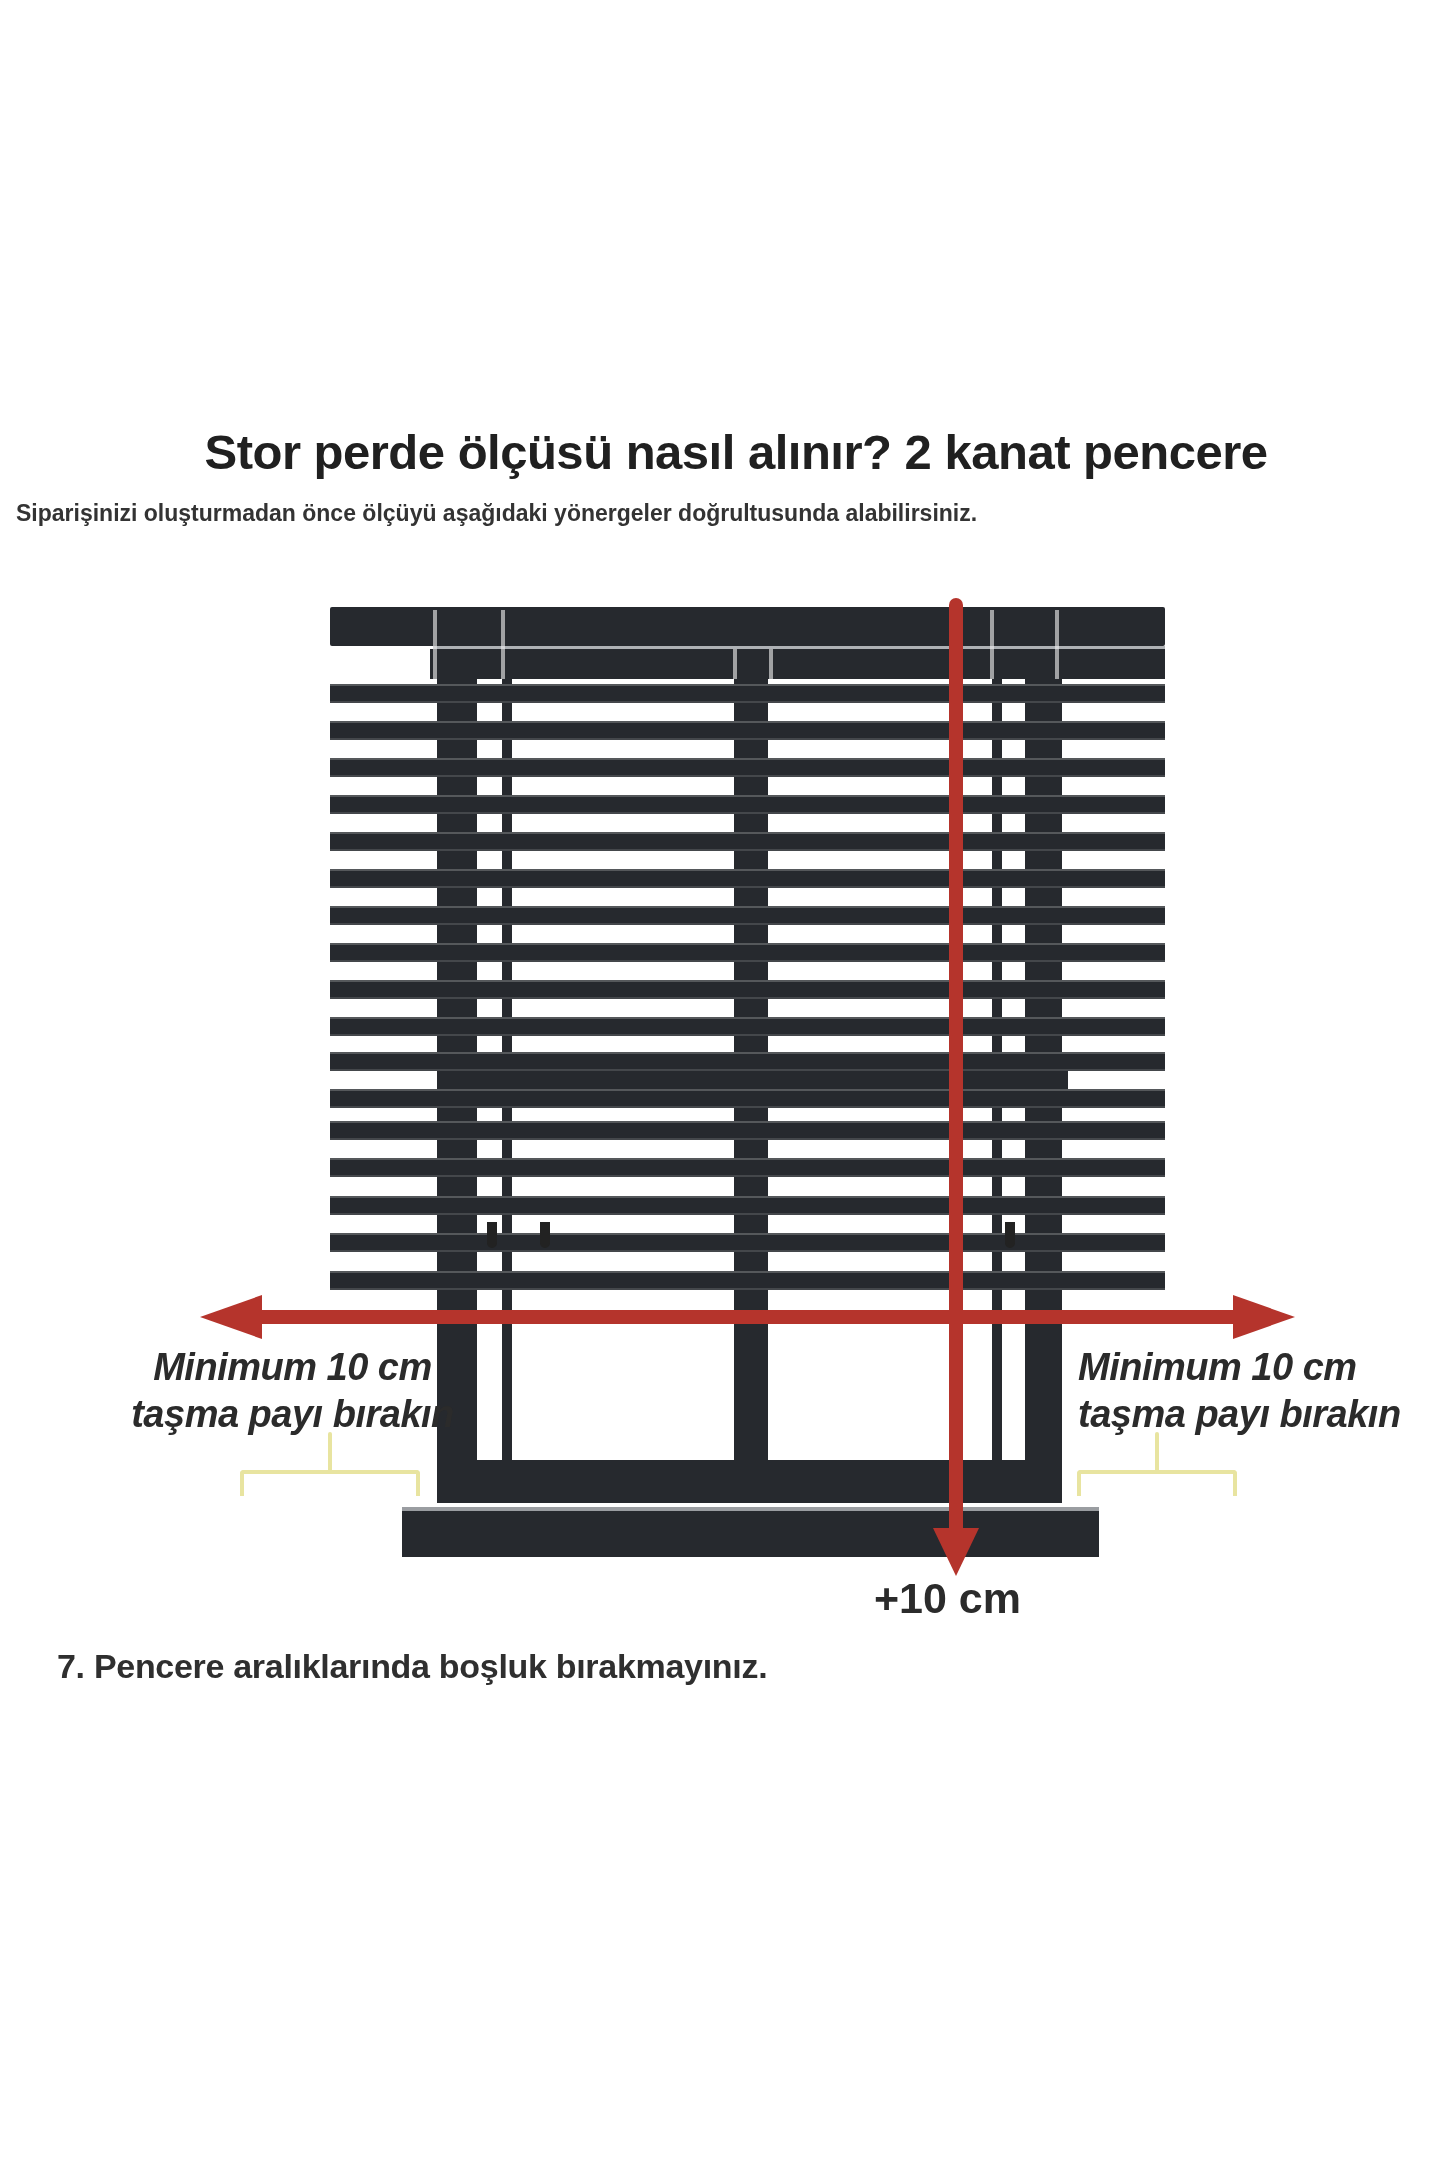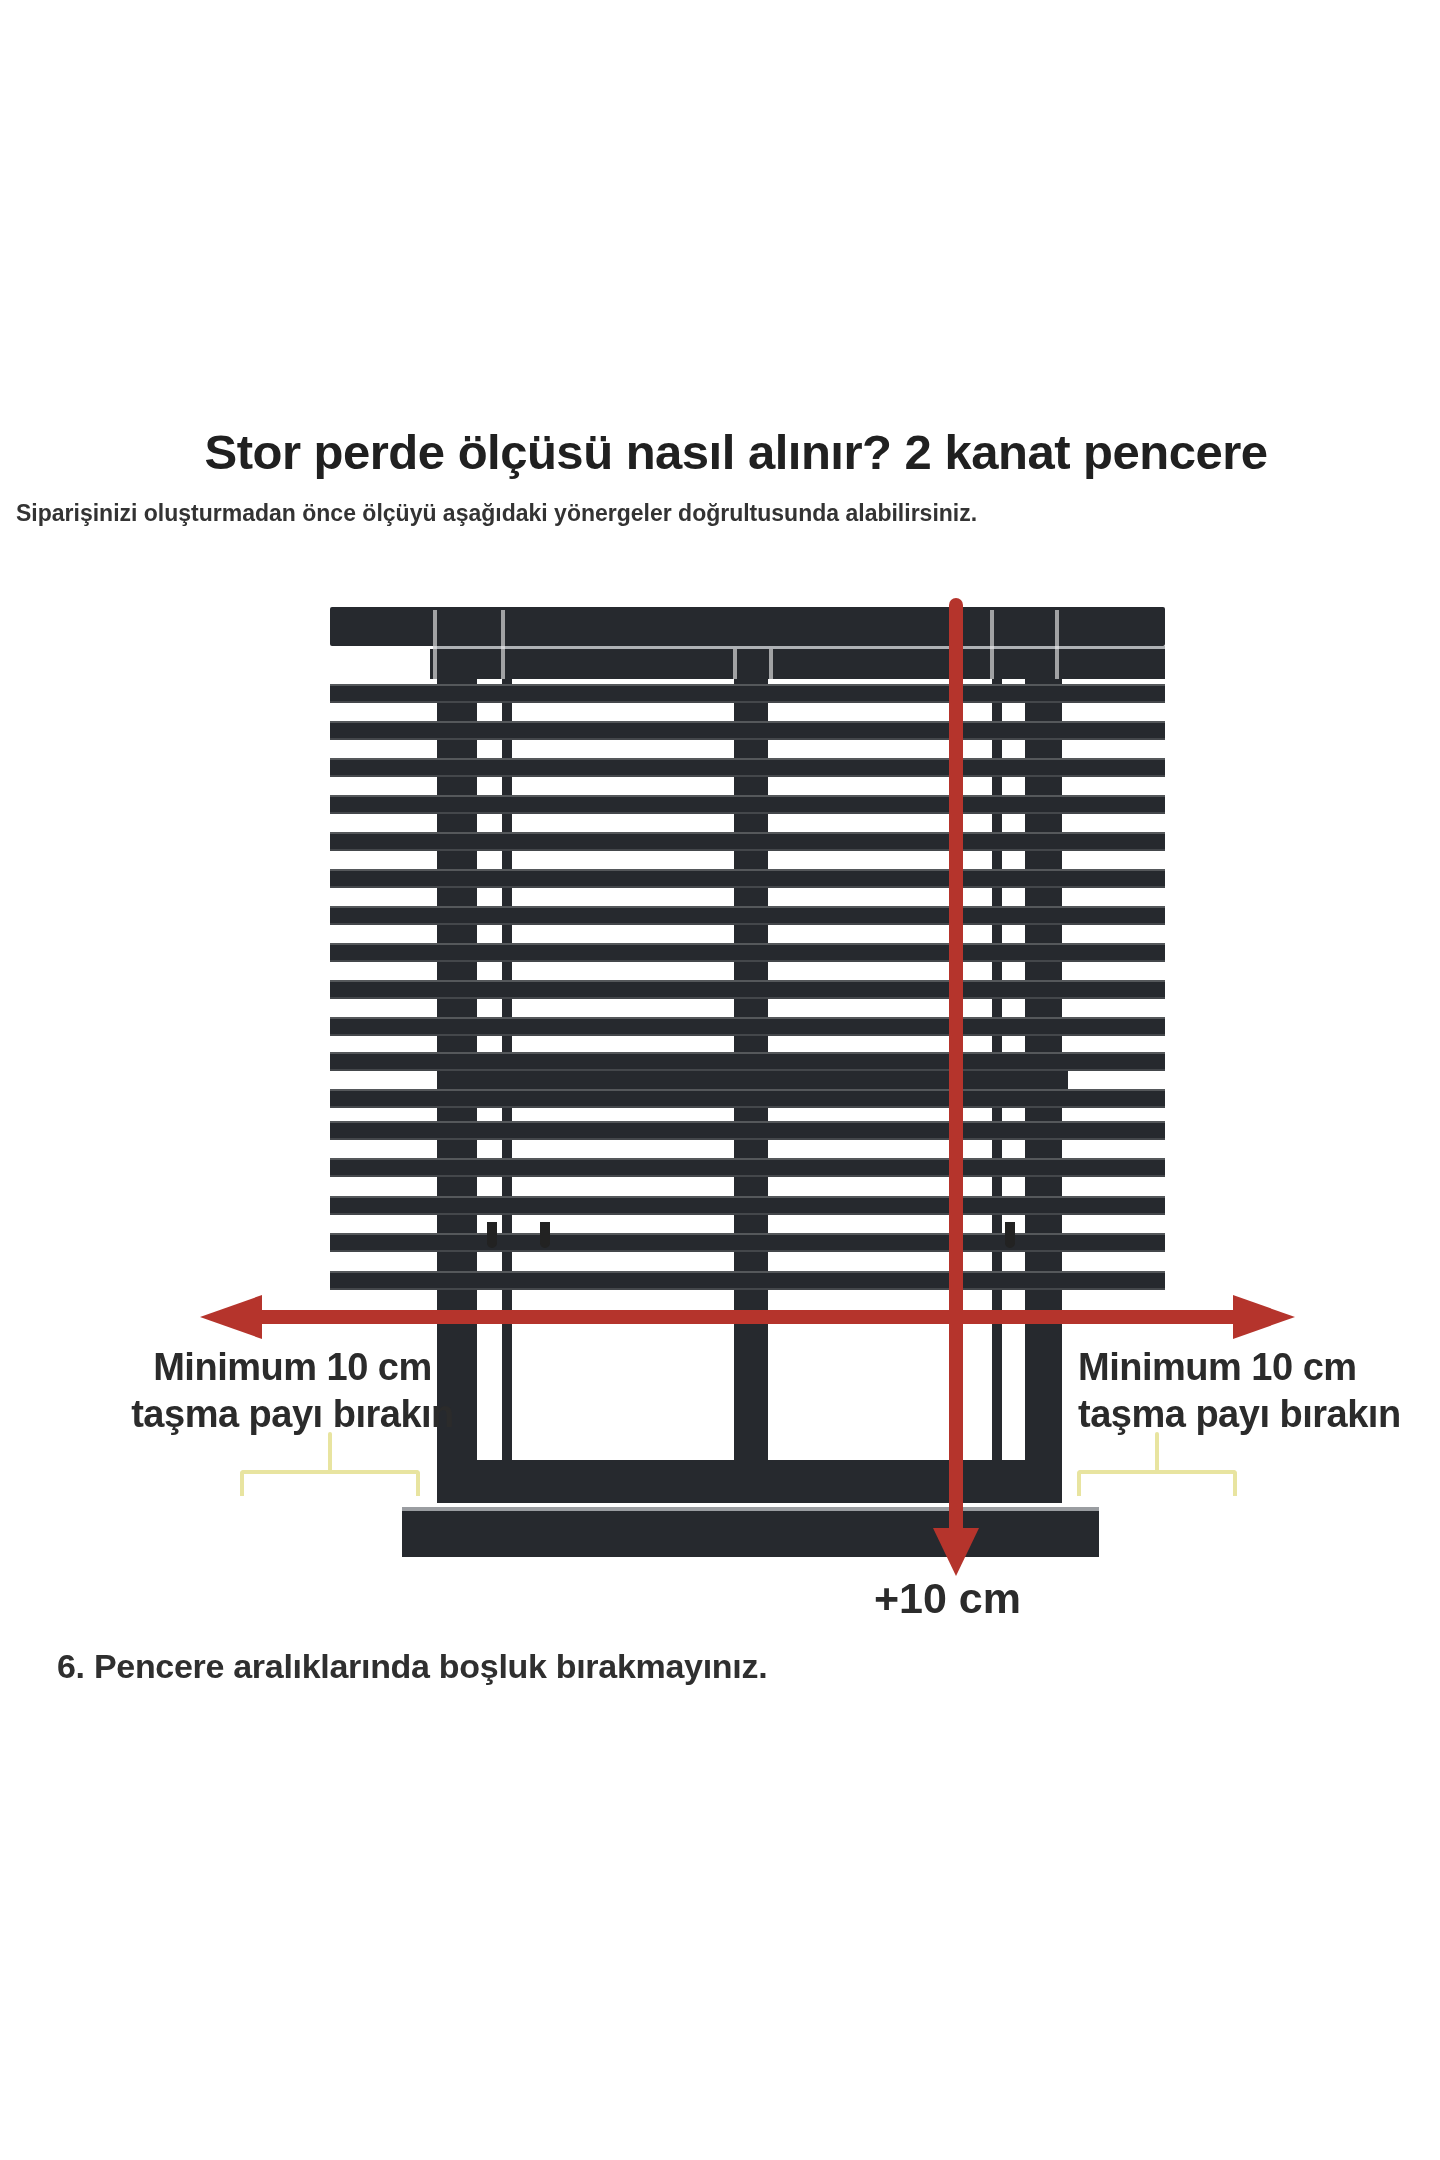--- a/index.html
+++ b/index.html
@@ -72,21 +72,21 @@
     border-left:4px solid var(--brace-yellow,#e8e4a0);
     border-right:4px solid var(--brace-yellow,#e8e4a0);
     border-radius:4px 4px 0 0;}
   .brace-left{left:240px;top:1432px;width:180px;height:62px;}
   .brace-left .stem{left:88px;}
   .brace-right{left:1077px;top:1432px;width:160px;height:62px;}
   .brace-right .stem{left:78px;}
 
   
   .mlabel{position:absolute;z-index:5;font-size:38px;font-weight:600;
-    line-height:47px;color:var(--text-dark,#2b2b2b);letter-spacing:-.5px;}
+    line-height:47px;color:var(--text-dark,#2b2b2b);letter-spacing:-.5px;font-style:italic;}
   .mlabel-left{left:100px;top:1344px;width:385px;text-align:center;}
   .mlabel-right{left:1078px;top:1344px;width:370px;text-align:left;}
   .plus10{position:absolute;left:845px;top:1574px;width:205px;text-align:center;
     z-index:5;font-size:43px;font-weight:600;color:var(--text-dark,#2b2b2b);}
 
   
   .notes{position:absolute;left:57px;top:1642px;width:1340px;z-index:5;
     font-size:34px;font-weight:600;line-height:49px;color:#2f2f2f;letter-spacing:-.3px;}
   .notes .accent{color:var(--note-accent,#d2a57d);}
 </style>
@@ -160,14 +160,14 @@
     <div>taşma payı bırakın</div>
   </div>
   <div class="mlabel mlabel-right">
     <div>Minimum 10 cm</div>
     <div>taşma payı bırakın</div>
   </div>
   <div class="plus10">+10 cm</div>
 </div>
 
 <div class="notes">
-  <div>6. Pencere aralıklarında boşluk bırakmayınız.</div>
+  <div>7. Pencere aralıklarında boşluk bırakmayınız.</div>
 </div>
 
 </body></html>

